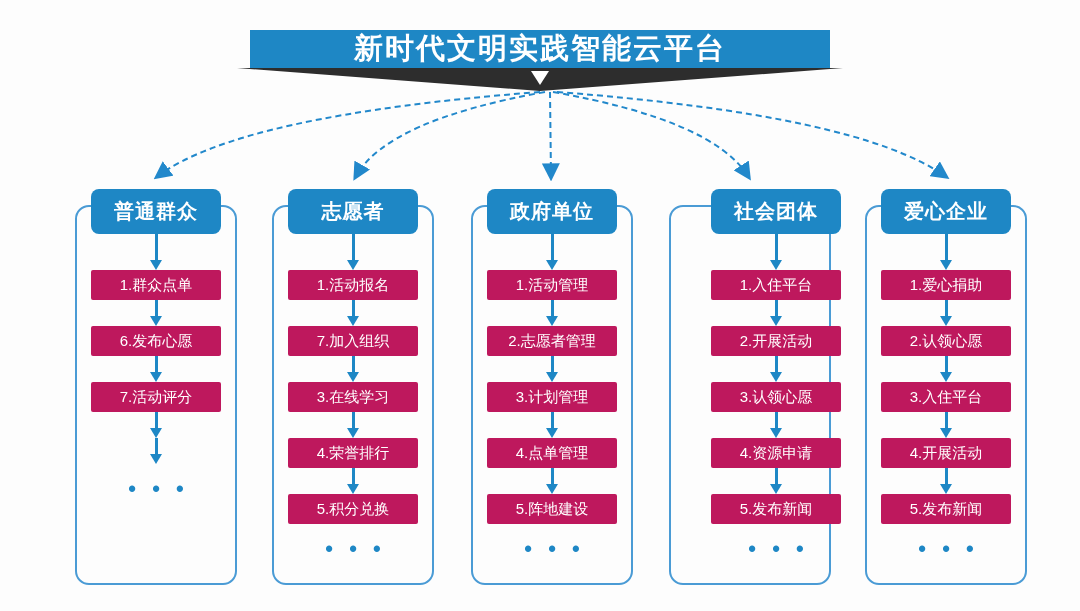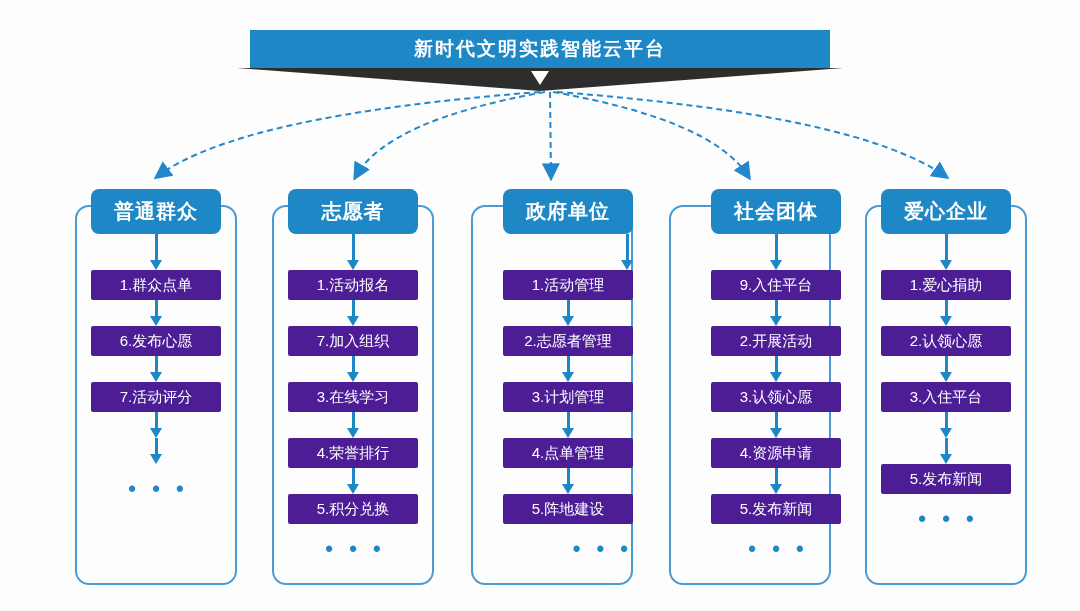--- a/index.html
+++ b/index.html
@@ -9,52 +9,52 @@
     font-family: "Liberation Sans", "DejaVu Sans", sans-serif;
     overflow: hidden;
   }
   .stage { position: relative; width: 1080px; height: 611px; background: #fdfdfd; }
 
   
   .banner {
     position: absolute; left: 250px; top: 30px; width: 580px; height: 38px;
     background: #1E87C5; color: #ffffff; z-index: 3;
     display: flex; align-items: center; justify-content: center;
-    font-size: 19px; font-weight: bold; letter-spacing: 2px;
+    font-size: 29px; font-weight: bold; letter-spacing: 2px;
   }
 
   
   .overlay { position: absolute; left: 0; top: 0; z-index: 1; pointer-events: none; }
 
   
   #columns .column {
     position: absolute; top: 189px; width: 162px; z-index: 2;
     display: flex; flex-direction: column; align-items: center;
   }
   #columns .column:nth-child(1) { left: 75px; }
   #columns .column:nth-child(2) { left: 272px; }
-  #columns .column:nth-child(3) { left: 471px; align-items: flex-end; }
+  #columns .column:nth-child(3) { left: 471px; }
   #columns .column:nth-child(4) { left: 669px; padding-left: 26px; }
   #columns .column:nth-child(5) { left: 865px; }
 
   .col-outline {
     position: absolute; top: 16px; left: 0;
     width: 158px; height: 376px;
     border: 2px solid #4A9BD5; border-radius: 14px;
     background: transparent;
   }
   .col-header {
     position: relative; width: 130px; height: 45px;
     background: #1E87C5; border-radius: 8px;
     color: #ffffff; font-size: 20px; font-weight: bold; letter-spacing: 1px;
     display: flex; align-items: center; justify-content: center;
   }
   .step {
     position: relative; width: 130px; height: 30px;
-    background: #4c1d95; border-radius: 2px;
+    background: #be185d; border-radius: 2px;
     color: #ffffff; font-size: 15px;
     display: flex; align-items: center; justify-content: center;
   }
   .col-steps { display: flex; flex-direction: column; align-items: center; position: relative; }
 
   .arrow { position: relative; display: flex; flex-direction: column; align-items: center; }
   .arrow-shaft { width: 3px; background: #1E87C5; }
   .arrow-head {
     width: 0; height: 0;
     border-left: 6px solid transparent; border-right: 6px solid transparent;
@@ -195,21 +195,21 @@
   </div>
 
   <div class="column">
     <div class="col-outline"></div>
     <div class="col-header">社会团体</div>
     <div class="arrow lg">
       <div class="arrow-shaft"></div>
       <div class="arrow-head"></div>
     </div>
     <div class="col-steps">
-          <div class="step">9.入住平台</div>
+          <div class="step">1.入住平台</div>
           <div class="arrow sm">
             <div class="arrow-shaft"></div>
             <div class="arrow-head"></div>
           </div>
           <div class="step">2.开展活动</div>
           <div class="arrow sm">
             <div class="arrow-shaft"></div>
             <div class="arrow-head"></div>
           </div>
           <div class="step">3.认领心愿</div>
@@ -243,20 +243,21 @@
           <div class="step">2.认领心愿</div>
           <div class="arrow sm">
             <div class="arrow-shaft"></div>
             <div class="arrow-head"></div>
           </div>
           <div class="step">3.入住平台</div>
           <div class="arrow sm">
             <div class="arrow-shaft"></div>
             <div class="arrow-head"></div>
           </div>
+          <div class="step">4.开展活动</div>
           <div class="arrow sm">
             <div class="arrow-shaft"></div>
             <div class="arrow-head"></div>
           </div>
           <div class="step">5.发布新闻</div>
         </div>
     <div class="dots">• • •</div>
   </div>
 </div>
 

